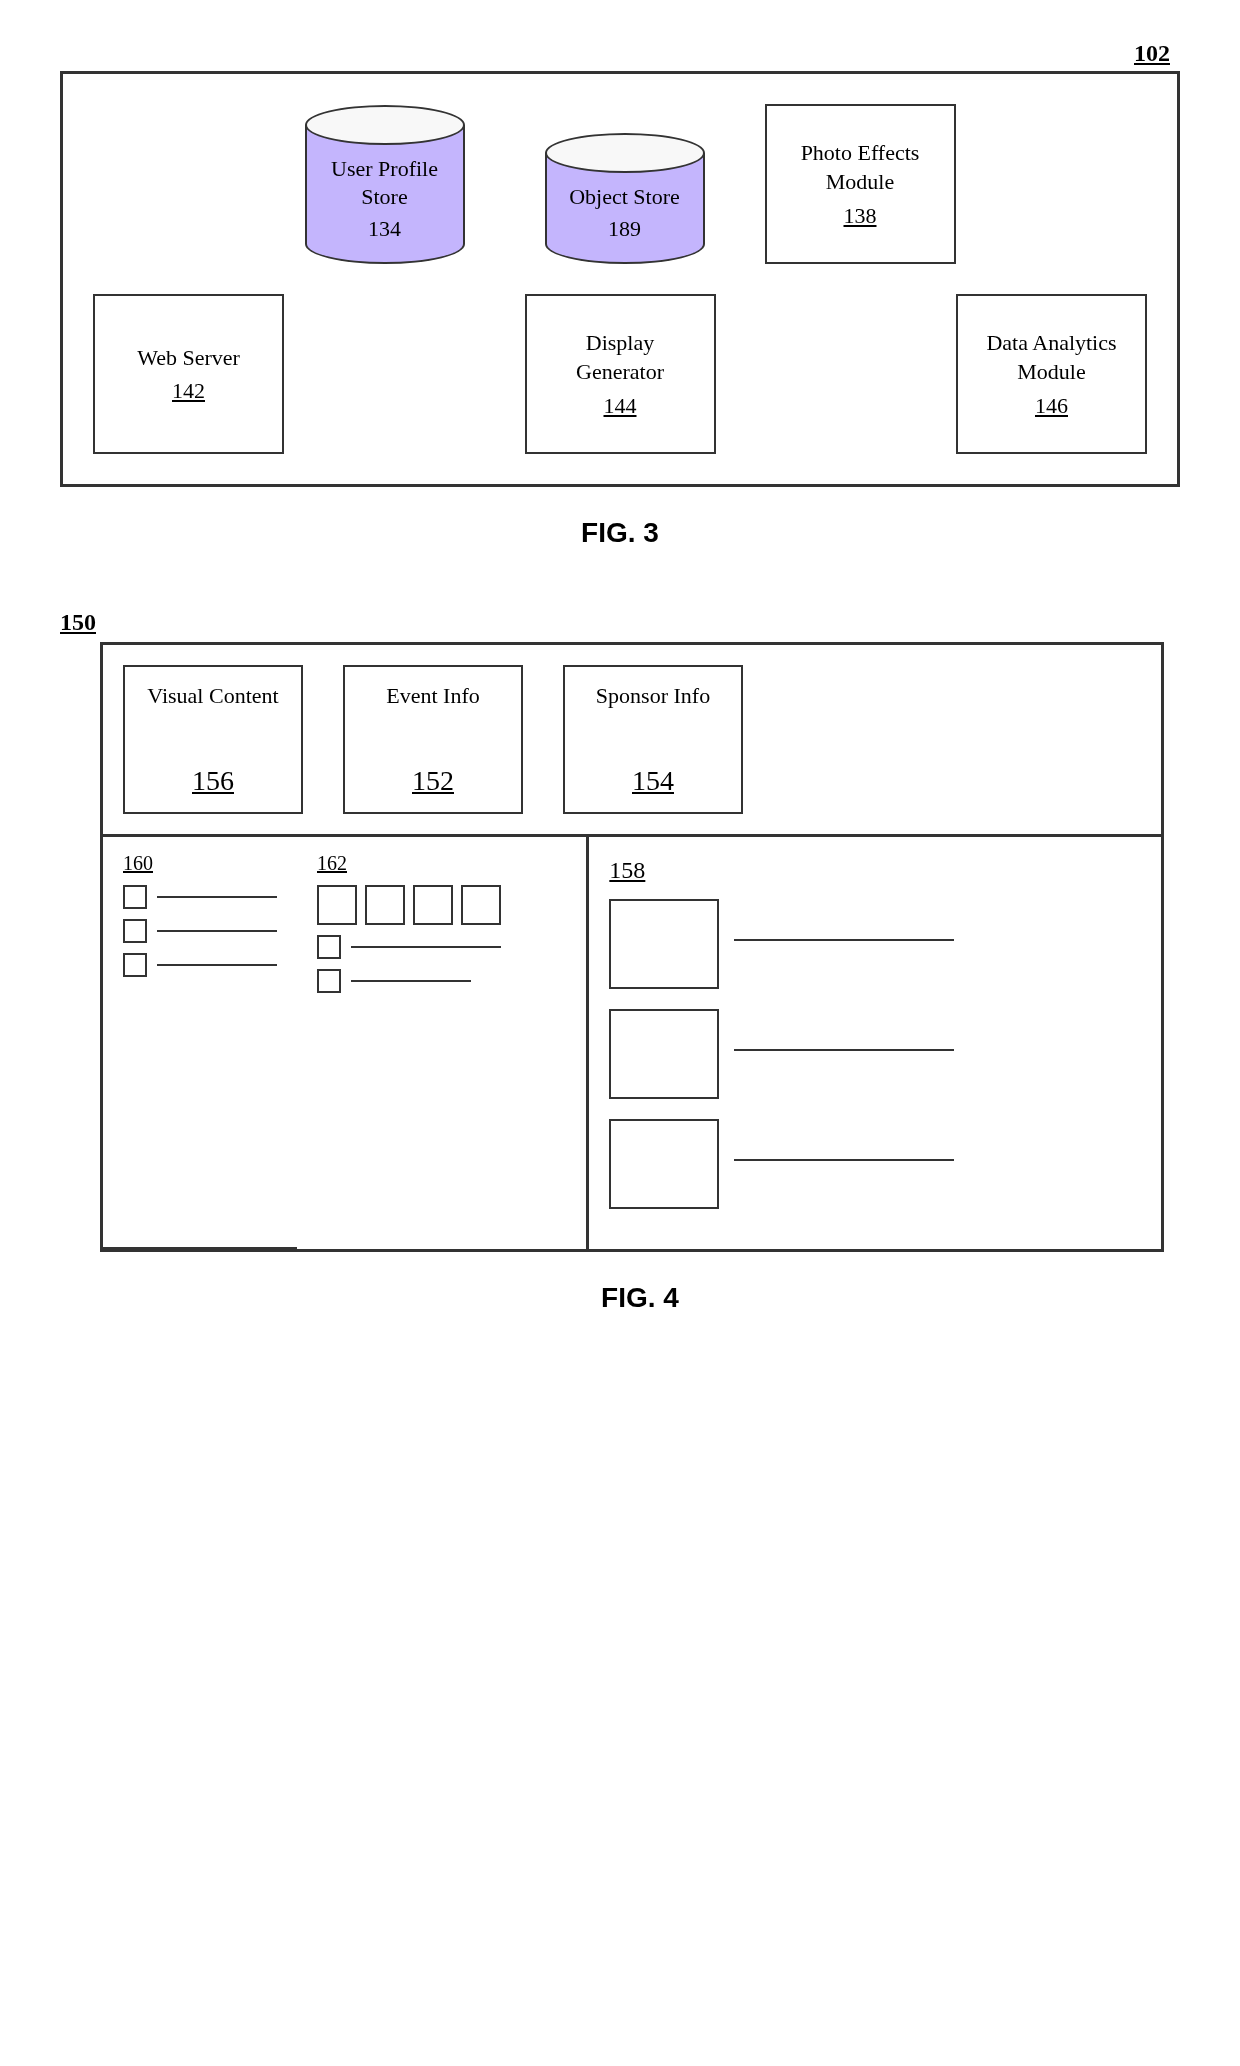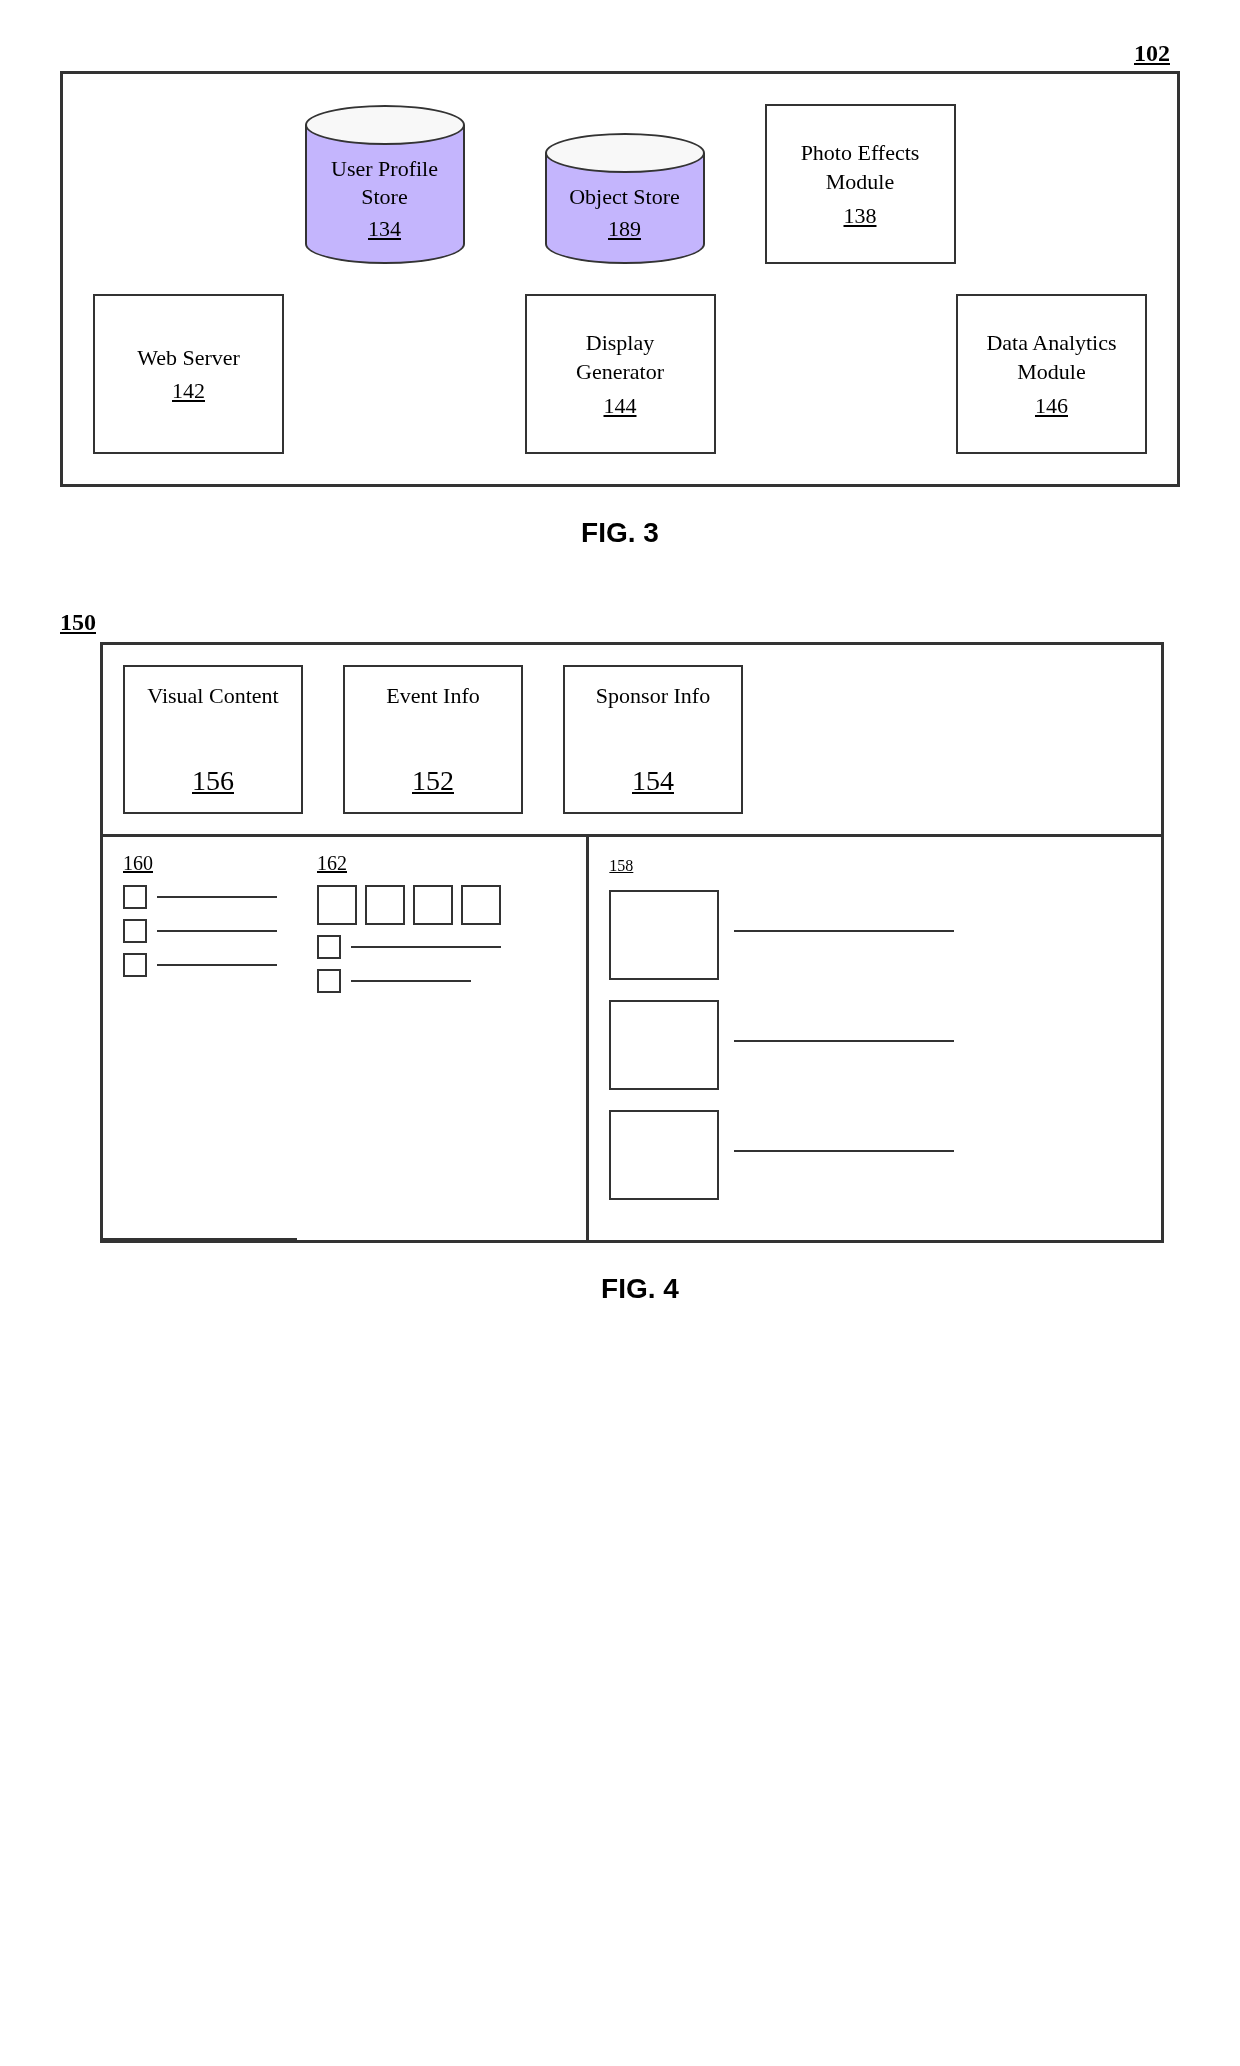--- a/index.html
+++ b/index.html
@@ -85,21 +85,20 @@
       flex-direction: column;
       align-items: center;
       text-align: center;
     }
     .cylinder-body .label-text {
       font-size: 22px;
       line-height: 1.3;
     }
     .cylinder-body .label-num {
       font-size: 22px;
-      text-decoration: underline;
       margin-top: 4px;
     }
 
     
     .module-box {
       border: 2.5px solid #333;
       width: 191px;
       min-height: 160px;
       display: flex;
       flex-direction: column;
@@ -249,21 +248,21 @@
     }
     .small-box {
       width: 40px;
       height: 40px;
       border: 2px solid #333;
       background: #fff;
     }
 
     
     .ref-label-right {
-      font-size: 16px;
+      font-size: 24px;
       text-decoration: underline;
       margin-bottom: 15px;
       display: block;
     }
     .photo-item {
       display: flex;
       flex-direction: row;
       align-items: flex-start;
       margin-bottom: 20px;
       gap: 15px;

